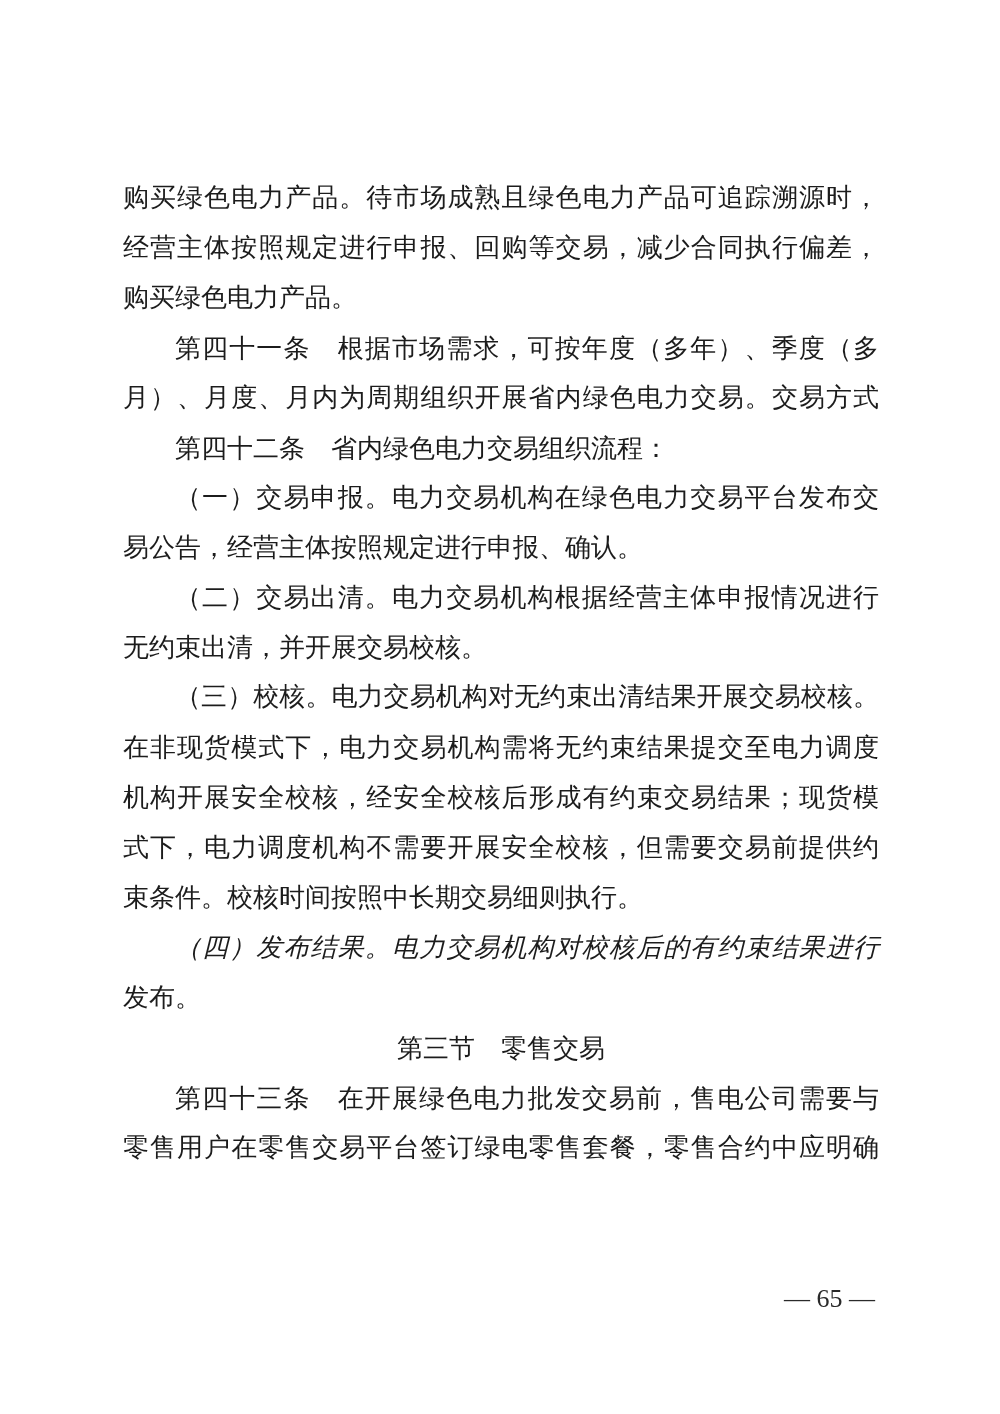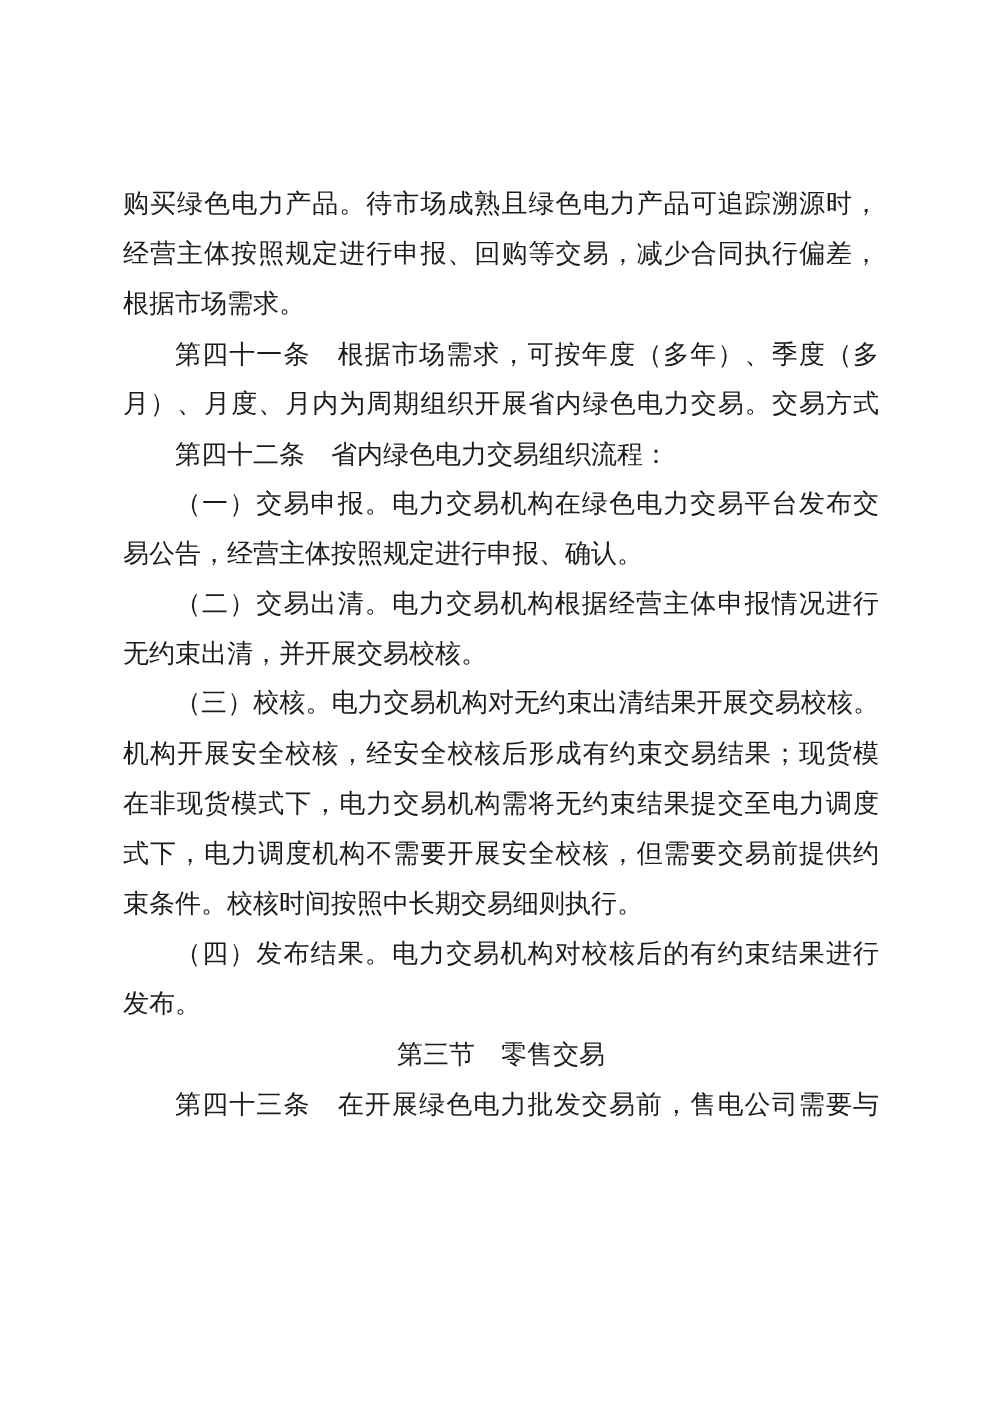--- a/index.html
+++ b/index.html
@@ -18,21 +18,21 @@
   .page {
     position: absolute;
     left: 0; top: 0;
     width: 1000px;
     height: 1414px;
     background: #ffffff;
   }
   .doc-column {
     position: absolute;
     left: 123px;
-    top: 179px;
+    top: 173px;
     width: 756px;
   }
   .line {
     font-size: 26px;
     height: 50px;
     line-height: 50px;
     letter-spacing: 0;
     text-align: left;
     white-space: nowrap;
   }
@@ -60,31 +60,35 @@
   }
 </style>
 </head>
 <body>
 
 <div class="page">
   <div class="doc-column">
 
   <div class="line justify"><span>购买绿色电力产品。待市场成熟且绿色电力产品可追踪溯源时，</span></div>
       <div class="line justify"><span>经营主体按照规定进行申报、回购等交易，减少合同执行偏差，</span></div>
-      <div class="line"><span>根据市场需求。</span></div>
+      <div class="line"><span>购买绿色电力产品。</span></div>
       <div class="line justify" style="padding-left: 2em;"><span class="bold">第四十一条</span><span>　根据市场需求，可按年度（多年）、季度（多</span></div>
       <div class="line justify"><span>月）、月度、月内为周期组织开展省内绿色电力交易。交易方式</span></div>
       <div class="line" style="padding-left: 2em;"><span class="bold">第四十二条</span><span>　省内绿色电力交易组织流程：</span></div>
       <div class="line justify" style="padding-left: 2em;"><span>（一）交易申报。电力交易机构在绿色电力交易平台发布交</span></div>
       <div class="line"><span>易公告，经营主体按照规定进行申报、确认。</span></div>
       <div class="line justify" style="padding-left: 2em;"><span>（二）交易出清。电力交易机构根据经营主体申报情况进行</span></div>
       <div class="line"><span>无约束出清，并开展交易校核。</span></div>
       <div class="line justify" style="padding-left: 2em; font-family: Liberation Mono, monospace;"><span>（三）校核。电力交易机构对无约束出清结果开展交易校核。</span></div>
+      <div class="line justify"><span>在非现货模式下，电力交易机构需将无约束结果提交至电力调度</span></div>
       <div class="line justify"><span>机构开展安全校核，经安全校核后形成有约束交易结果；现货模</span></div>
-      <div class="line justify"><span>在非现货模式下，电力交易机构需将无约束结果提交至电力调度</span></div>
       <div class="line justify"><span>式下，电力调度机构不需要开展安全校核，但需要交易前提供约</span></div>
       <div class="line"><span>束条件。校核时间按照中长期交易细则执行。</span></div>
-      <div class="line justify" style="padding-left: 2em;"><span>（四）发布结果。电力交易机构对校核后的有约束结果进行</span></div>
+      <div class="line justify" style="padding-left: 2em; font-style: italic;"><span>（四）发布结果。电力交易机构对校核后的有约束结果进行</span></div>
       <div class="line"><span>发布。</span></div>
       <div class="line center"><span class="bold">第三节　零售交易</span></div>
       <div class="line justify" style="padding-left: 2em;"><span class="bold">第四十三条</span><span>　在开展绿色电力批发交易前，售电公司需要与</span></div>
+      <div class="line justify"><span>零售用户在零售交易平台签订绿电零售套餐，零售合约中应明确</span></div>
     </div>
+  <div class="doc-column" style="top: 1275px;">
+    <div class="footer-line">— 65 —</div>
+  </div>
 </div>
 
 </body></html>

